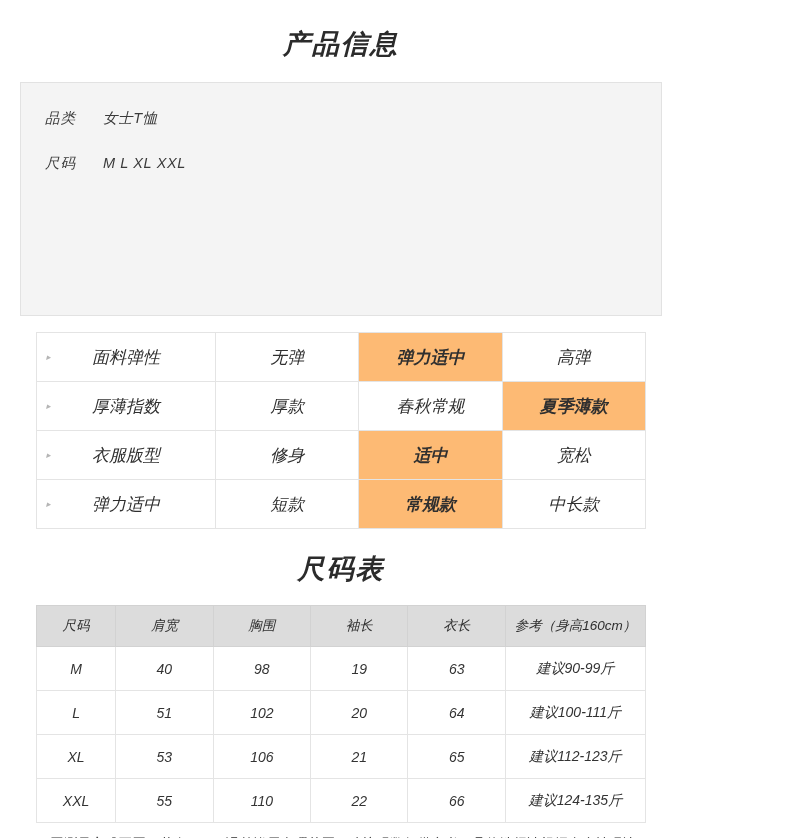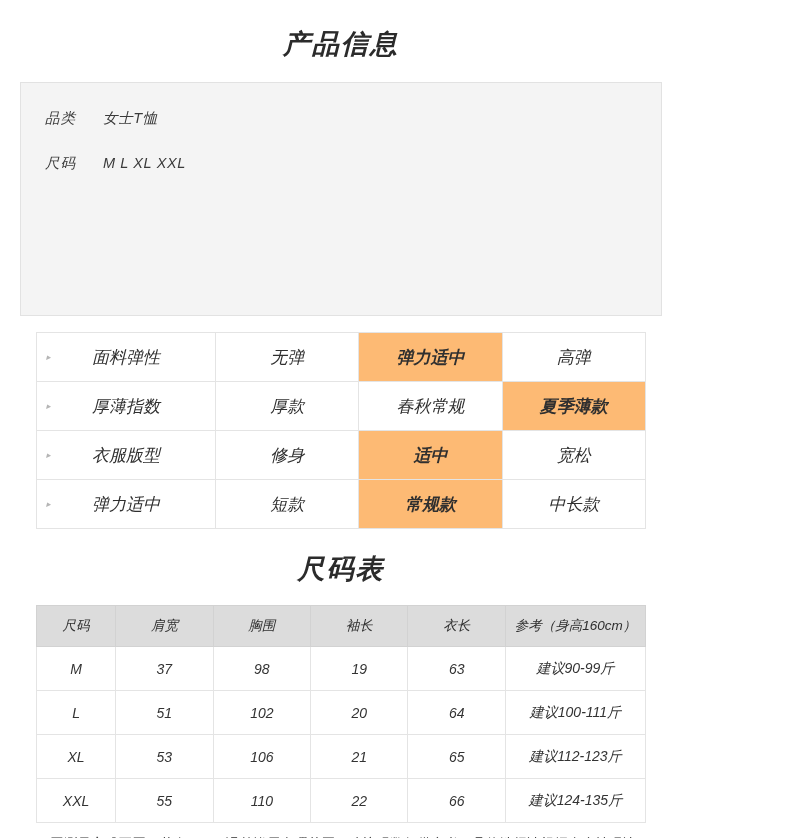--- a/index.html
+++ b/index.html
@@ -212,21 +212,21 @@
         <th>肩宽</th>
         <th>胸围</th>
         <th>袖长</th>
         <th>衣长</th>
         <th>参考（身高160cm）</th>
       </tr>
     </thead>
     <tbody>
       <tr>
         <td>M</td>
-        <td>37</td>
+        <td>40</td>
         <td>98</td>
         <td>19</td>
         <td>63</td>
         <td>建议90-99斤</td>
       </tr>
       <tr>
         <td>L</td>
         <td>51</td>
         <td>102</td>
         <td>20</td>

